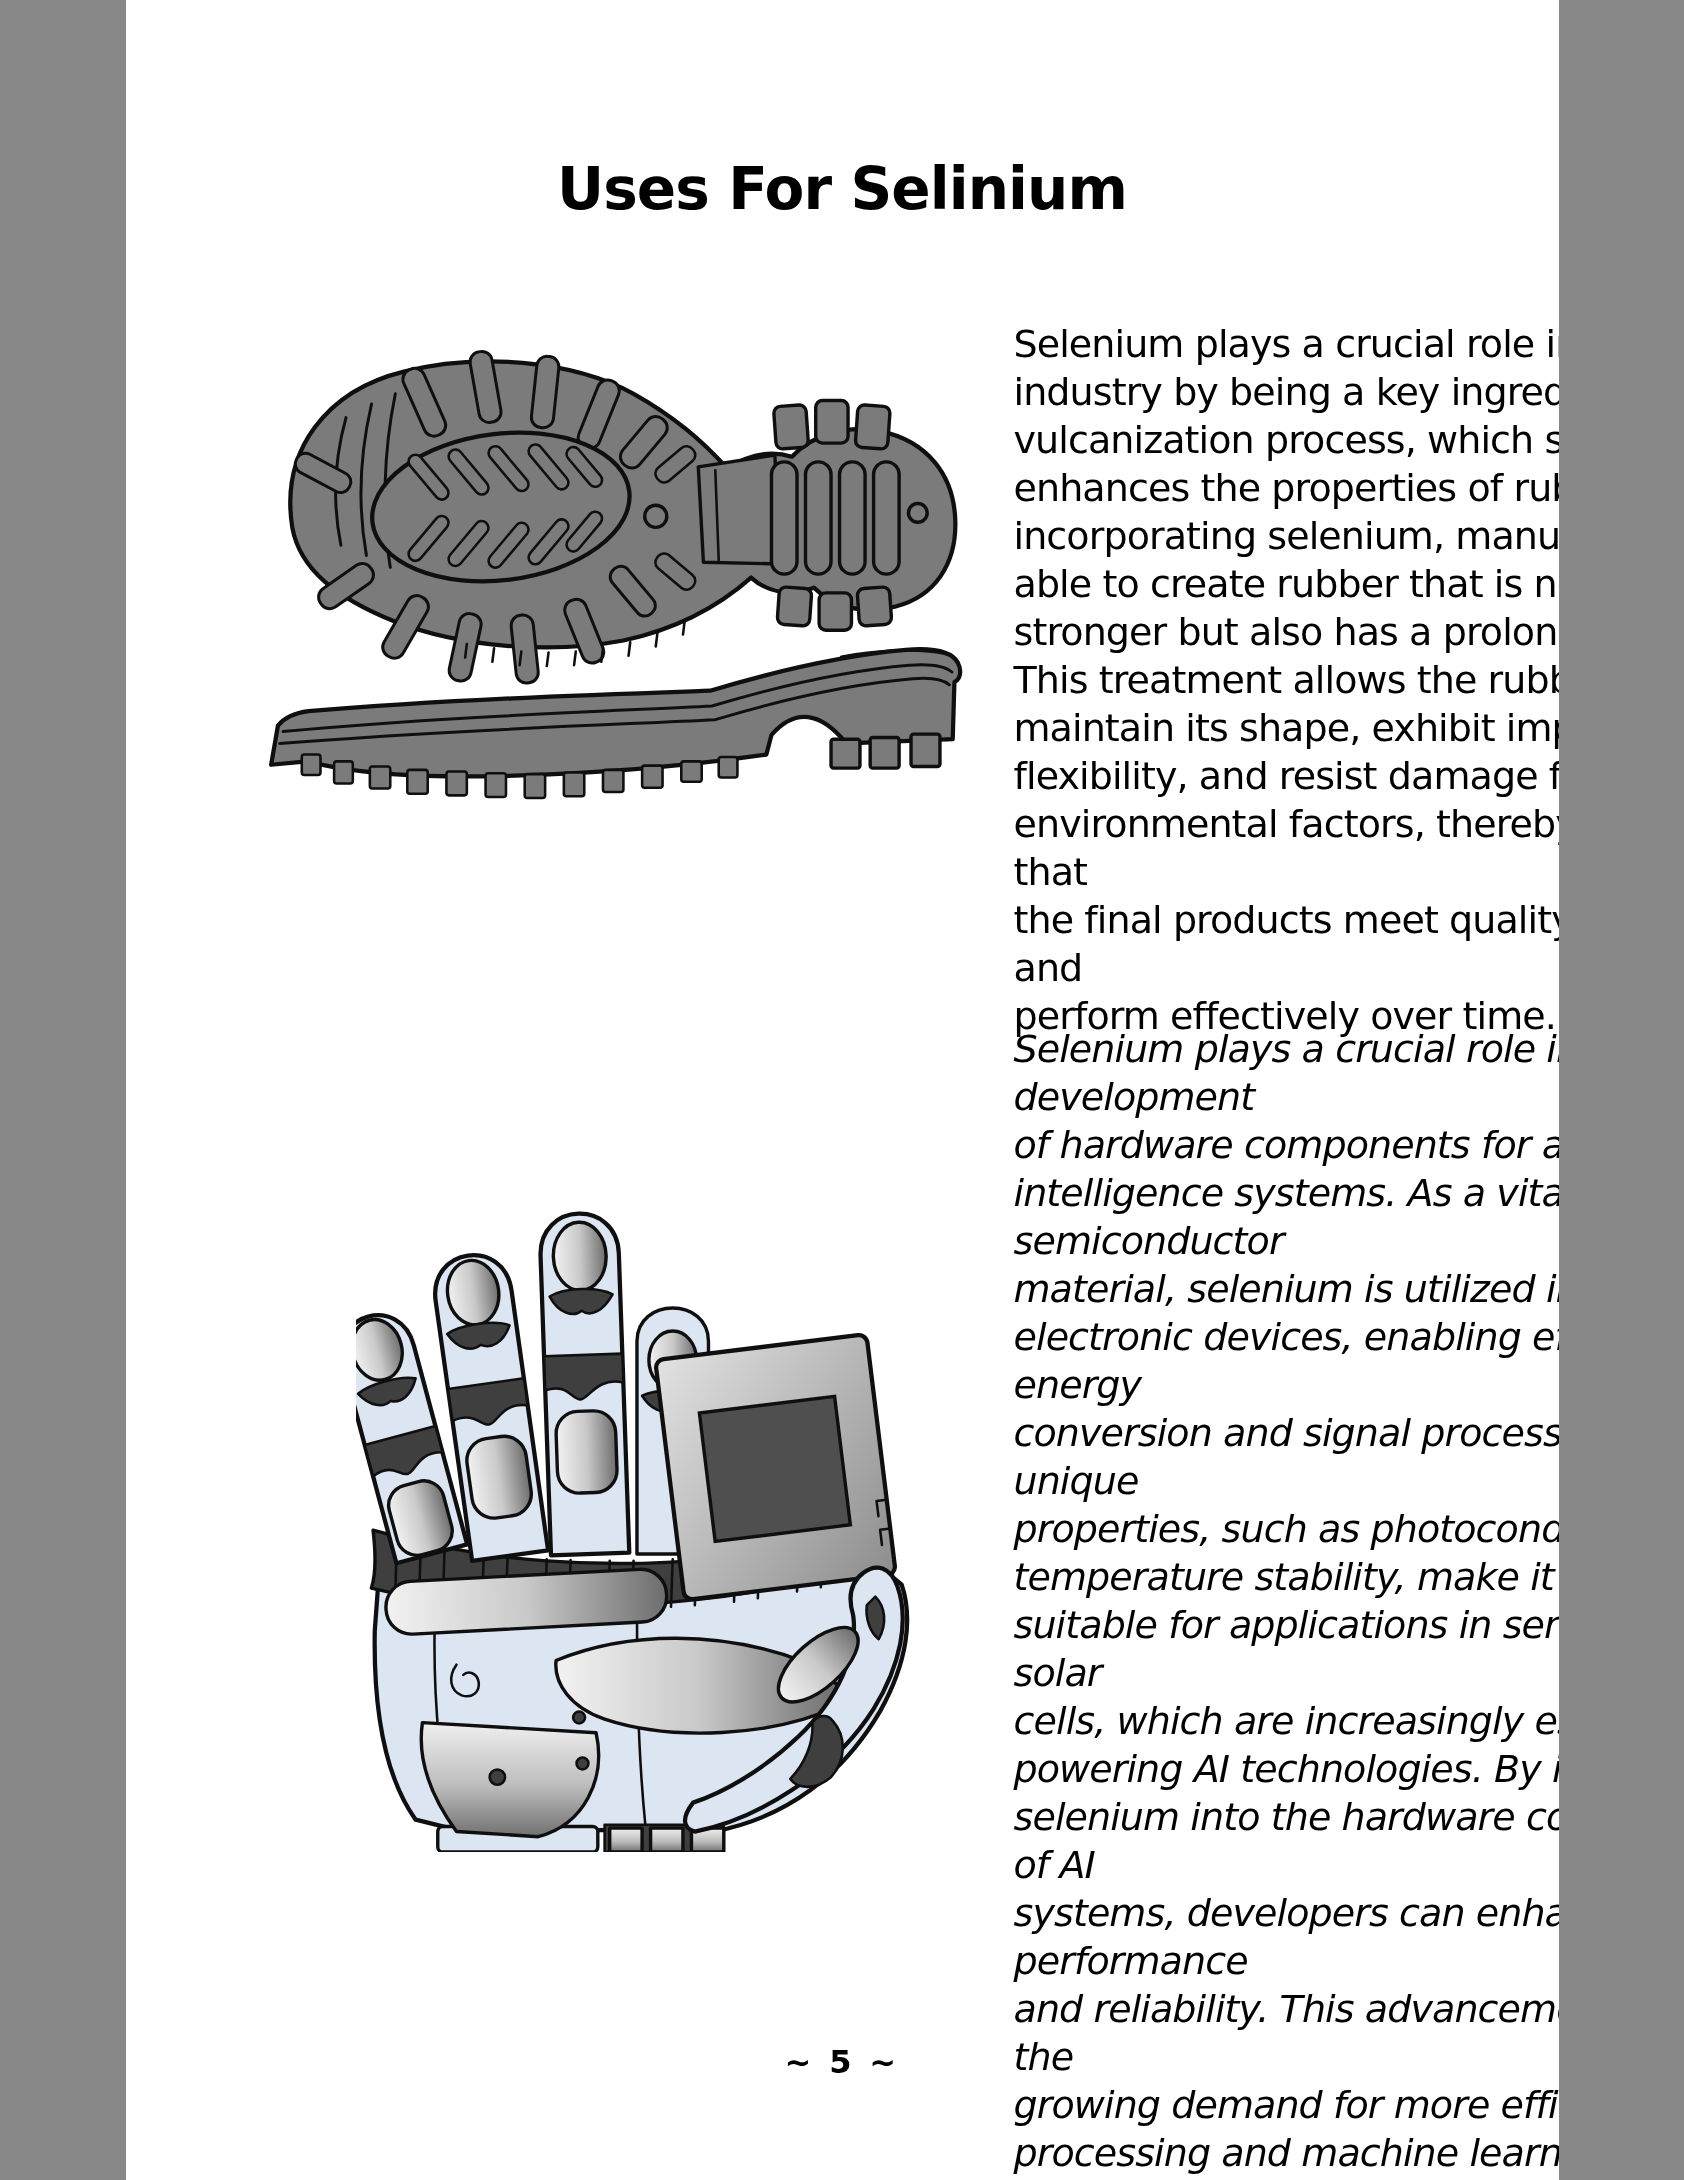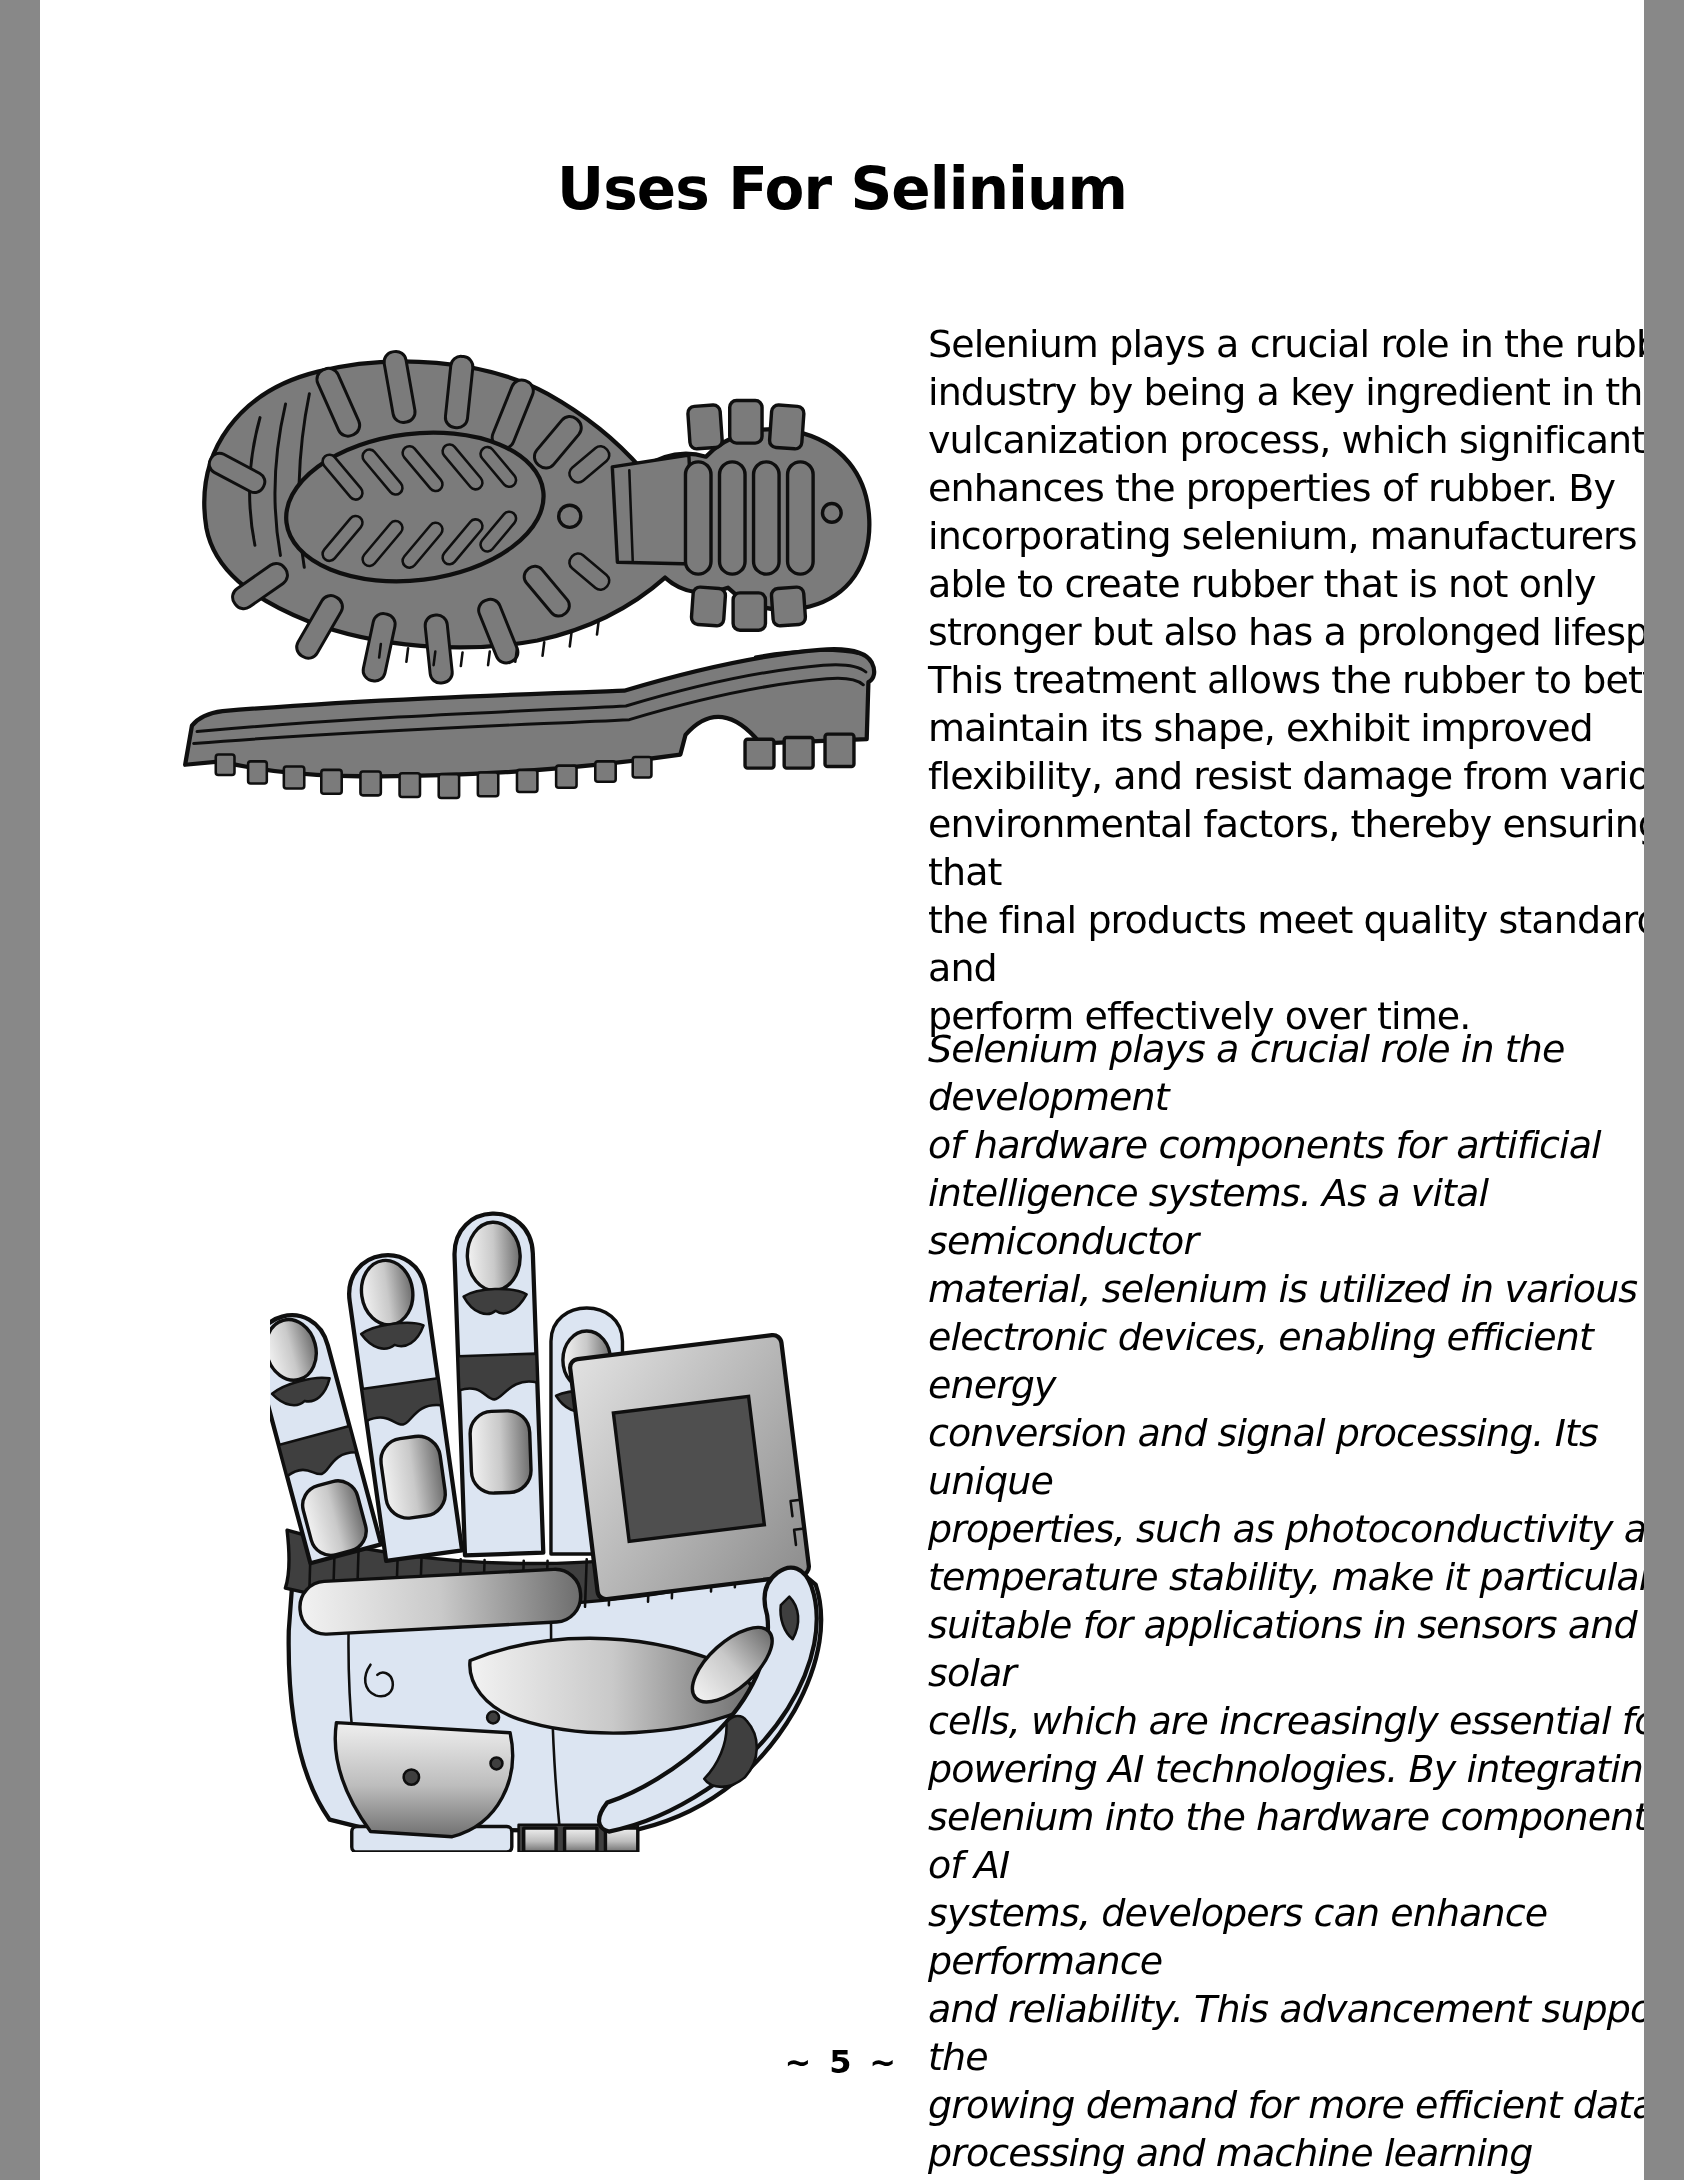--- a/index.html
+++ b/index.html
@@ -1,21 +1,21 @@
 <!DOCTYPE html>
 <html style="--sole-gray: #7b7b7b; --outline-black: #0f0f0f; --hand-panel: #dce5f2; --joint-dark: #3f3f3f; --chip-core: #4f4f4f; --page-bg: #ffffff; --text-color: #000000;font-size:13.6px"><head>
 <meta charset="utf-8">
 <style>
   :root{
     --sole-gray:#7b7b7b; --outline-black:#0f0f0f; --hand-panel:#dce5f2;
     --joint-dark:#3f3f3f; --chip-core:#4f4f4f; --page-bg:#ffffff; --text-color:#000000;
   }
   html,body{margin:0;padding:0;background:#888;}
   #canvas{
-    position:relative;width:1604px;height:2181px;background:var(--page-bg);
+    position:relative;width:1433px;height:2181px;background:var(--page-bg);
     font-family:"DejaVu Sans","Liberation Sans",sans-serif;color:var(--text-color);
     overflow:hidden;margin:0 auto;
   }
   .page-title{
     position:absolute;top:155px;left:0;width:100%;text-align:center;
     font-size:58px;font-weight:bold;letter-spacing:-0.9px;
   }
   .body-text{
     position:absolute;left:888px;width:784px;font-size:38px;line-height:48px;
     letter-spacing:-0.9px;white-space:pre-line;

